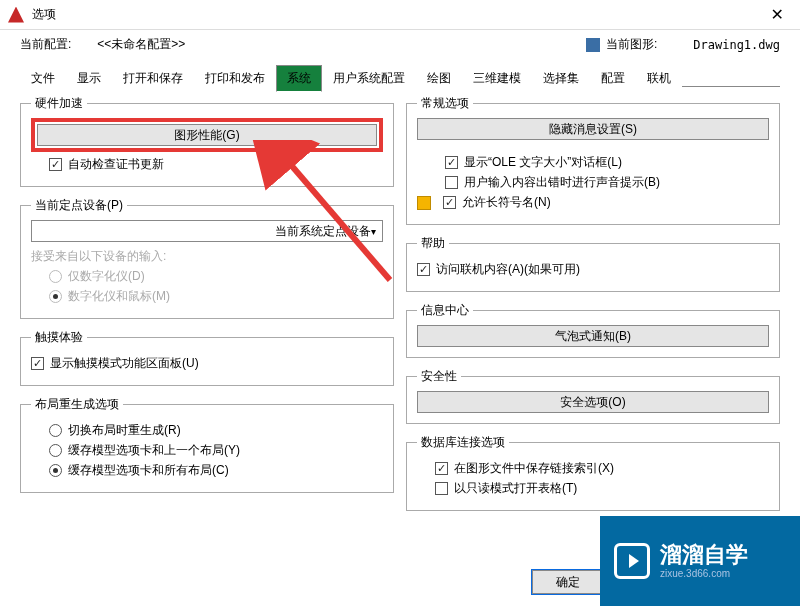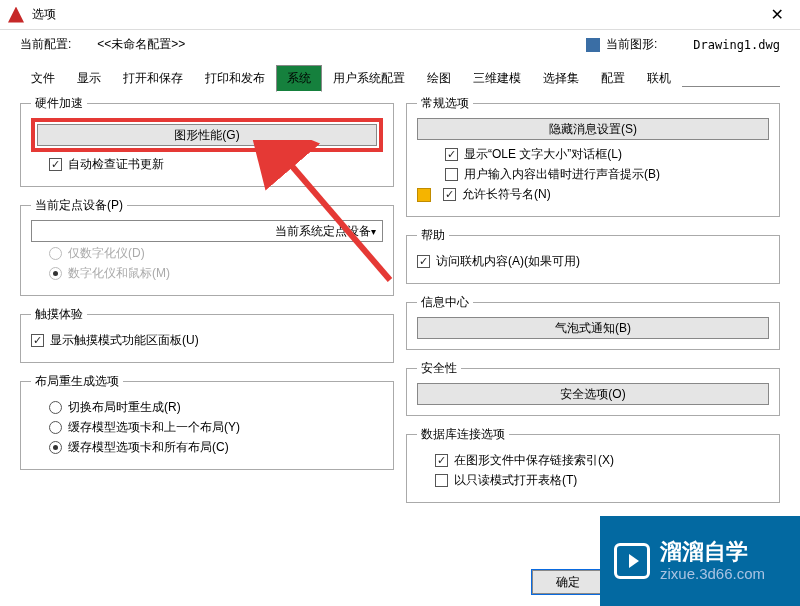--- a/index.html
+++ b/index.html
@@ -167,21 +167,21 @@
     padding-left: 14px;
   }
   .watermark .play {
     width: 36px;height:36px;border:3px solid #fff;border-radius:6px;
     display:flex;align-items:center;justify-content:center;
   }
   .watermark .play::after{
     content:"";border-left:10px solid #fff;border-top:7px solid transparent;border-bottom:7px solid transparent;margin-left:3px;
   }
   .watermark .big { font-size: 22px; font-weight: 600; line-height:1.1;}
-  .watermark .small { font-size: 15px; color:#a9c3e2; }
+  .watermark .small { font-size: 10px; color:#a9c3e2; }
 </style>
 </head>
 <body>
 
 <div class="titlebar">
   <span class="app-icon"></span>
   <span class="title">选项</span>
   <span class="close">✕</span>
 </div>
 
@@ -221,20 +221,23 @@
         <span>自动检查证书更新</span>
       </div>
     </fieldset>
 
     <fieldset>
       <legend>当前定点设备(P)</legend>
       <div class="select">
         <span>当前系统定点设备</span>
         <span class="chev">▾</span>
       </div>
+      <div class="row" style="margin-top:6px">
+        <span class="disabled-text">接受来自以下设备的输入:</span>
+      </div>
       <div class="row indent">
         <span class="radio disabled"></span>
         <span class="disabled-text">仅数字化仪(D)</span>
       </div>
       <div class="row indent">
         <span class="radio disabled selected"></span>
         <span class="disabled-text">数字化仪和鼠标(M)</span>
       </div>
     </fieldset>
 
@@ -262,21 +265,21 @@
       </div>
     </fieldset>
 
   </div>
 
   <div class="col">
 
     <fieldset>
       <legend>常规选项</legend>
       <button class="btn-wide">隐藏消息设置(S)</button>
-      <div class="row" style="margin-top:6px;margin-left:28px">
+      <div class="row" style="margin-top:14px;margin-left:28px">
         <span class="check checked"></span>
         <span>显示“OLE 文字大小”对话框(L)</span>
       </div>
       <div class="row" style="margin-left:28px">
         <span class="check"></span>
         <span>用户输入内容出错时进行声音提示(B)</span>
       </div>
       <div class="row">
         <span class="small-icon icon-yellow"></span>
         <span class="check checked" style="margin-left:6px"></span>

